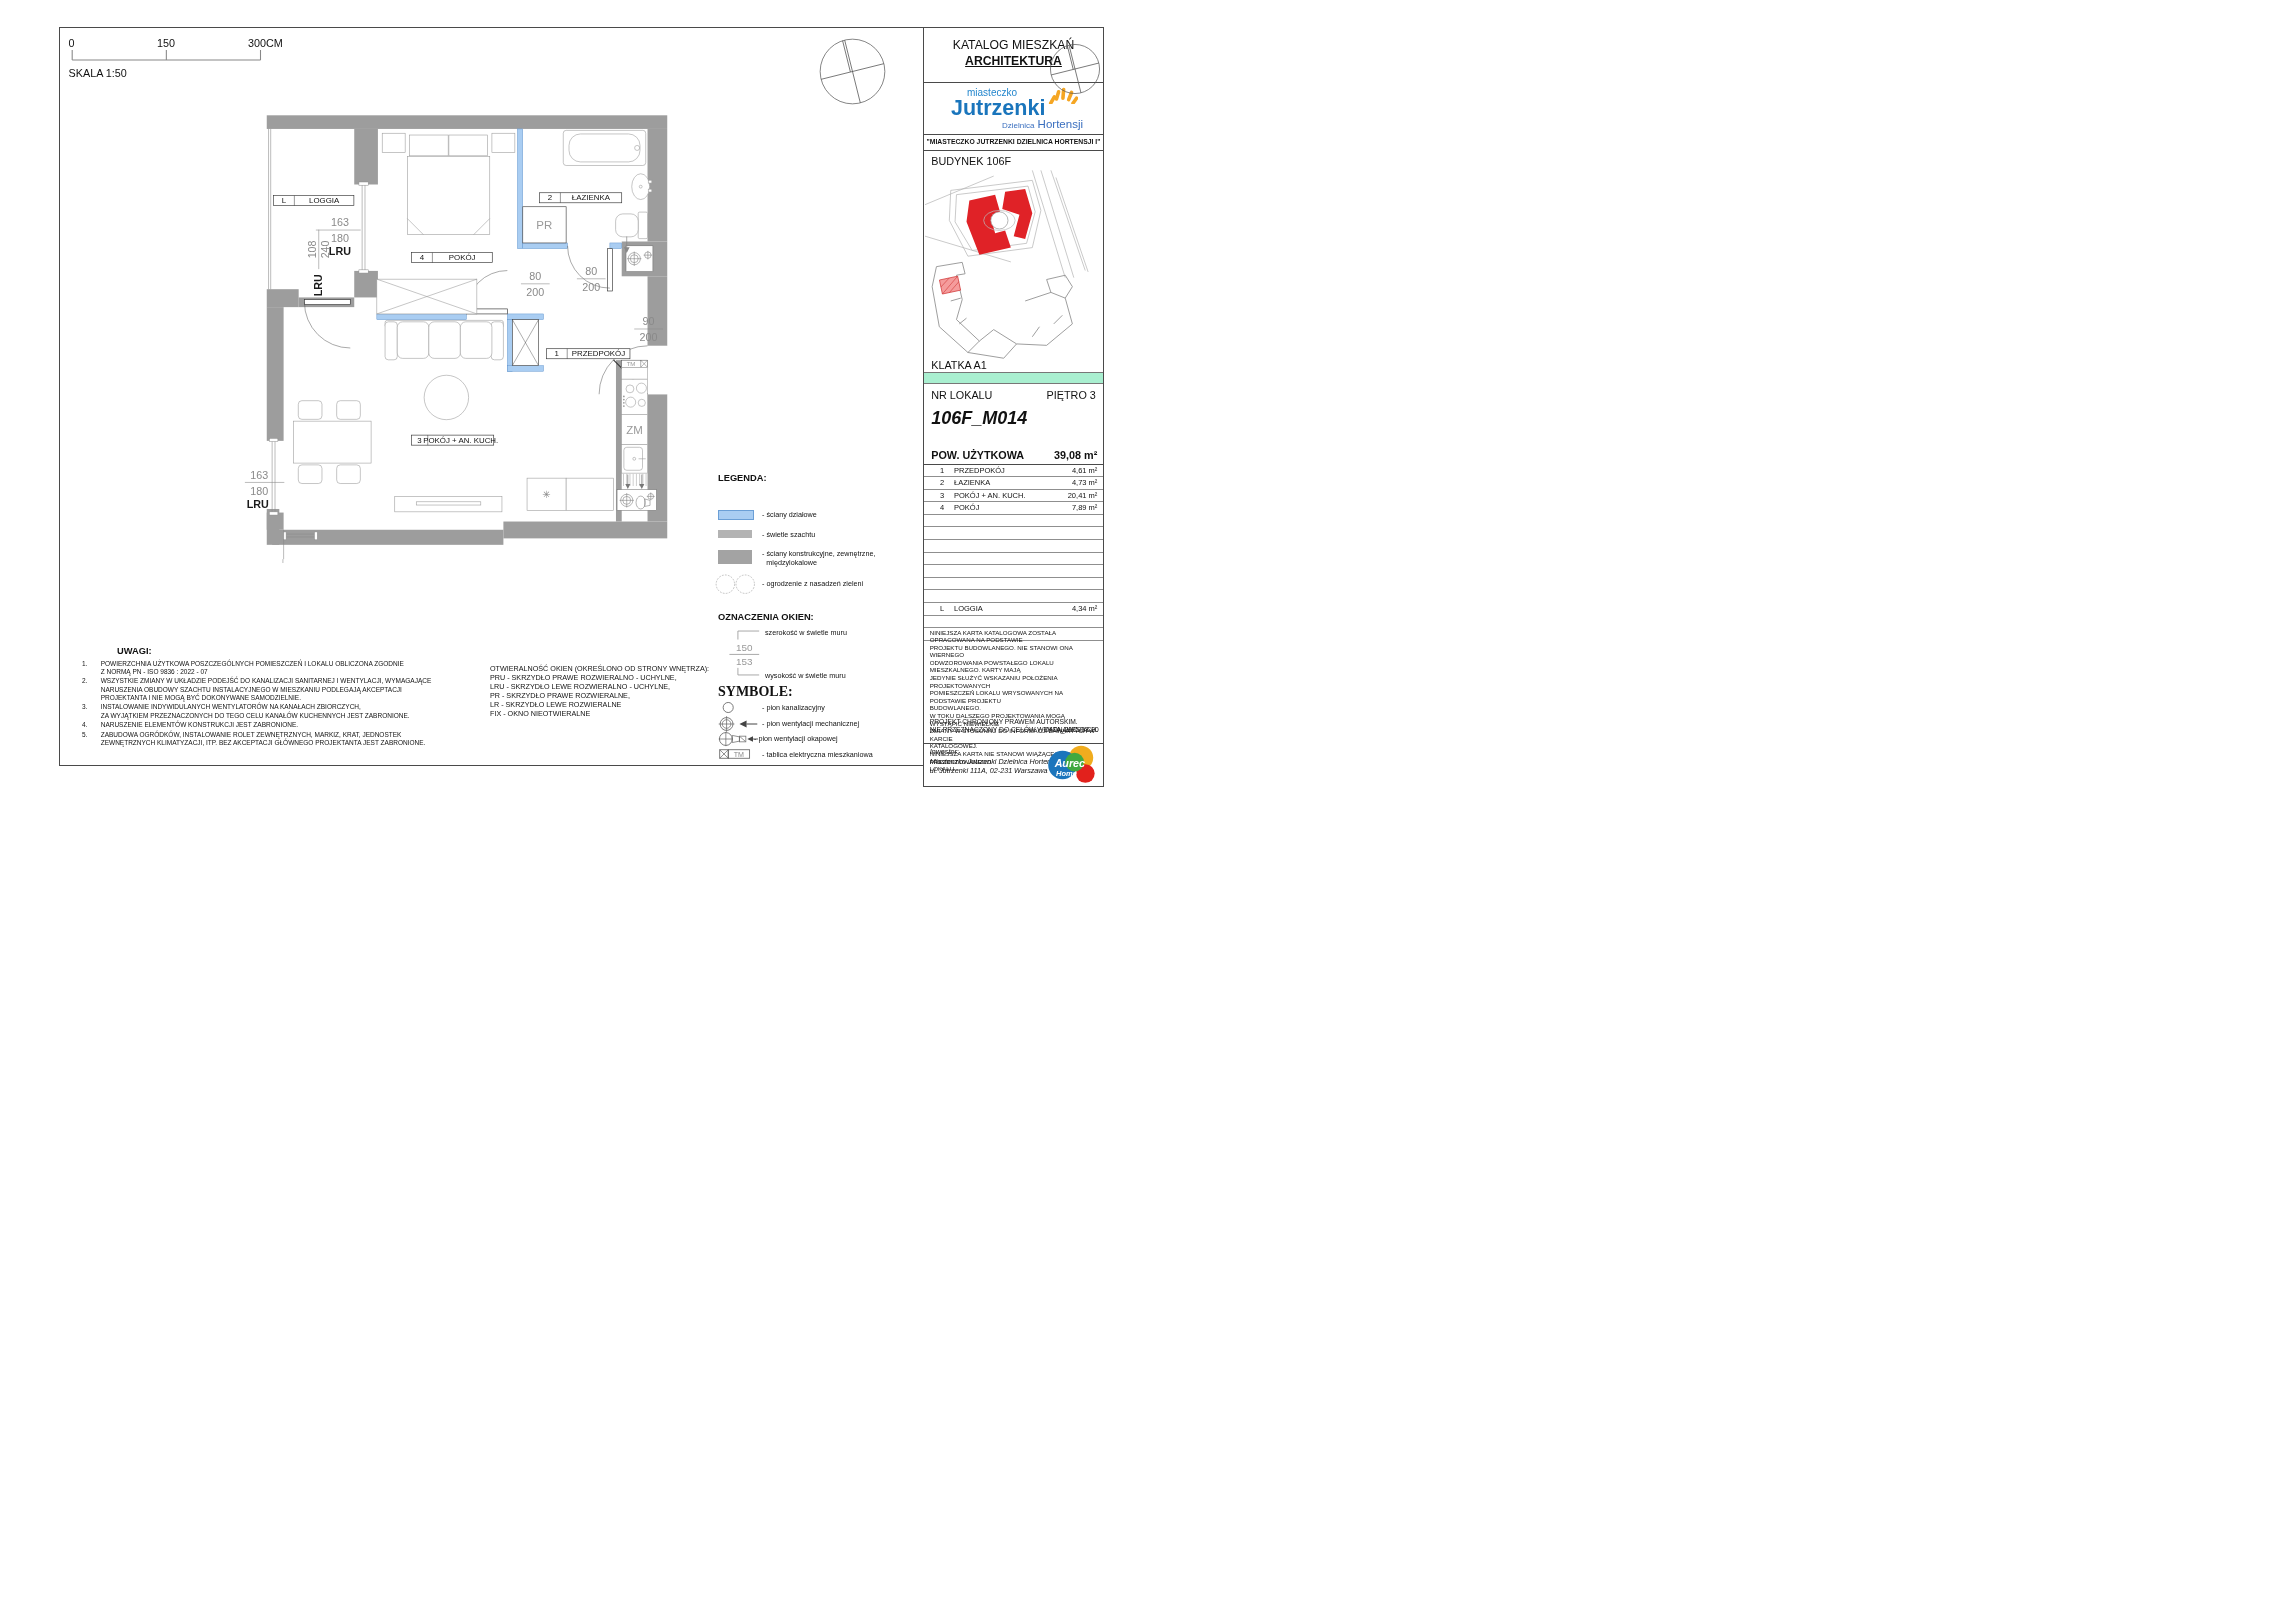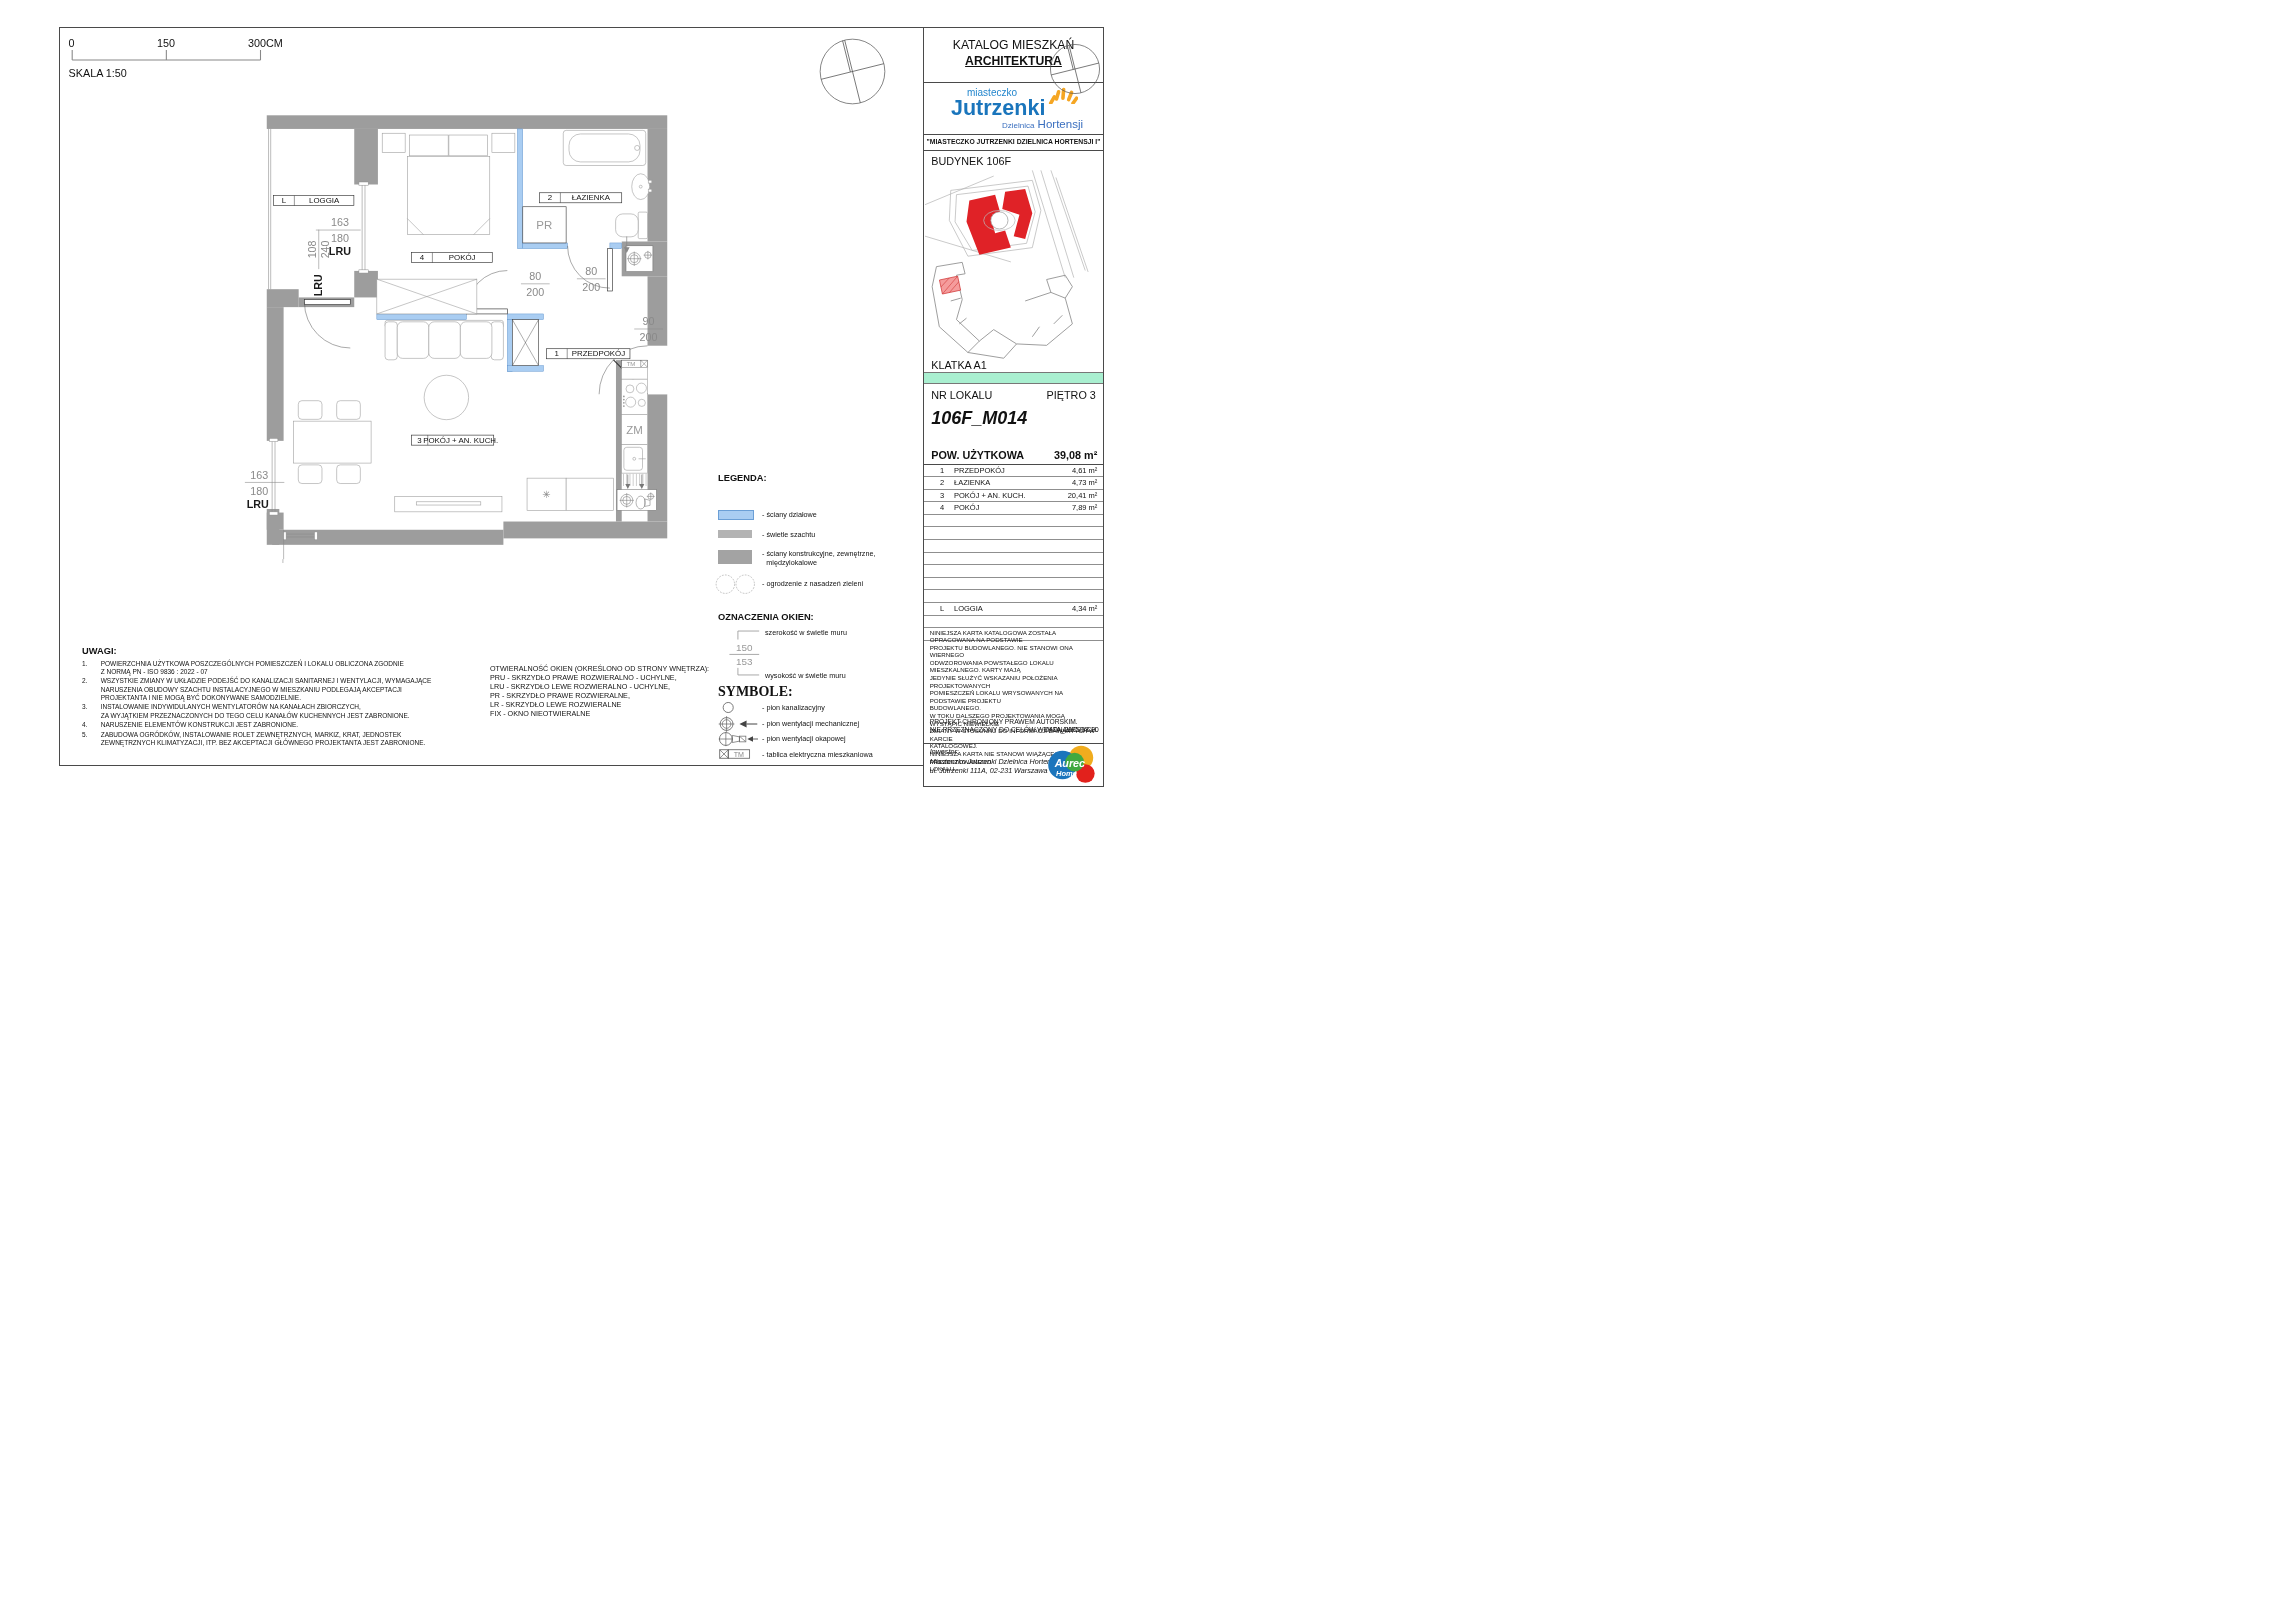--- a/index.html
+++ b/index.html
@@ -315,21 +315,21 @@
       <g transform="translate(788,1645) rotate(-90)">
         <text class="dimtxt" x="40" y="-8" text-anchor="middle">60</text>
         <line class="dimln" x1="0" y1="0" x2="85" y2="0"></line>
         <text class="dimtxt" x="40" y="30" text-anchor="middle">180</text>
       </g>
       <line class="dimln" x1="790" y1="1478" x2="790" y2="1560"></line>
     </g>
   </svg>
 
   <div class="abs" style="left:82px;top:646px;width:373px;">
-    <div class="b" style="font-size:9.3px;margin-bottom:3.6px;">UWAGI:</div>
+    <div class="b" style="font-size:9.3px;margin-bottom:3.6px;margin-left:35px;">UWAGI:</div>
     <div style="display:grid;grid-template-columns:18.7px 1fr;row-gap:1.4px;">
       <div class="small">1.</div>
       <div class="small pre">POWIERZCHNIA UŻYTKOWA POSZCZEGÓLNYCH POMIESZCZEŃ I LOKALU OBLICZONA ZGODNIE
 Z NORMĄ PN - ISO 9836 : 2022 - 07</div>
       <div class="small">2.</div>
       <div class="small pre">WSZYSTKIE ZMIANY W UKŁADZIE PODEJŚĆ DO KANALIZACJI SANITARNEJ I WENTYLACJI, WYMAGAJĄCE
 NARUSZENIA OBUDOWY SZACHTU INSTALACYJNEGO W MIESZKANIU PODLEGAJĄ AKCEPTACJI
 PROJEKTANTA I NIE MOGĄ BYĆ DOKONYWANE SAMODZIELNIE.</div>
       <div class="small">3.</div>
       <div class="small pre">INSTALOWANIE INDYWIDULANYCH WENTYLATORÓW NA KANAŁACH ZBIORCZYCH,
@@ -399,21 +399,21 @@
     <svg class="abs" style="left:0;top:47px;" width="40" height="16" viewBox="0 0 56 22">
       <circle cx="11" cy="11" r="9" fill="none" stroke="#666" stroke-width="1.2"></circle>
       <line x1="1" y1="11" x2="21" y2="11" stroke="#666" stroke-width="1"></line>
       <line x1="11" y1="1" x2="11" y2="21" stroke="#666" stroke-width="1"></line>
       <path d="M20,6 L30,8 L30,14 L20,16 Z" fill="none" stroke="#666" stroke-width="1"></path>
       <rect x="30" y="7" width="9" height="8" fill="none" stroke="#666" stroke-width="1"></rect>
       <line x1="31" y1="8" x2="38" y2="14" stroke="#666" stroke-width="1"></line>
       <polygon points="41,11 49,7 49,15" fill="#444"></polygon>
       <line x1="49" y1="11" x2="56" y2="11" stroke="#444" stroke-width="1.2"></line>
     </svg>
-    <div class="abs" style="left:44px;top:50px;font-size:7.2px;">- pion wentylacji okapowej</div>
+    <div class="abs" style="left:36px;top:50px;font-size:7.2px;">- pion wentylacji okapowej</div>
     <svg class="abs" style="left:1.4px;top:65px;" width="37" height="10" viewBox="0 0 52 14">
       <rect x="1" y="1" width="12" height="12" fill="none" stroke="#666" stroke-width="1.2"></rect>
       <line x1="1" y1="1" x2="13" y2="13" stroke="#666" stroke-width="1"></line>
       <line x1="13" y1="1" x2="1" y2="13" stroke="#666" stroke-width="1"></line>
       <rect x="13" y="1" width="30" height="12" fill="none" stroke="#666" stroke-width="1.2"></rect>
       <text x="28" y="11" text-anchor="middle" font-size="10" fill="#888">TM</text>
     </svg>
     <div class="abs" style="left:44px;top:66px;font-size:7.2px;">- tablica elektryczna mieszkaniowa</div>
   </div>
 

